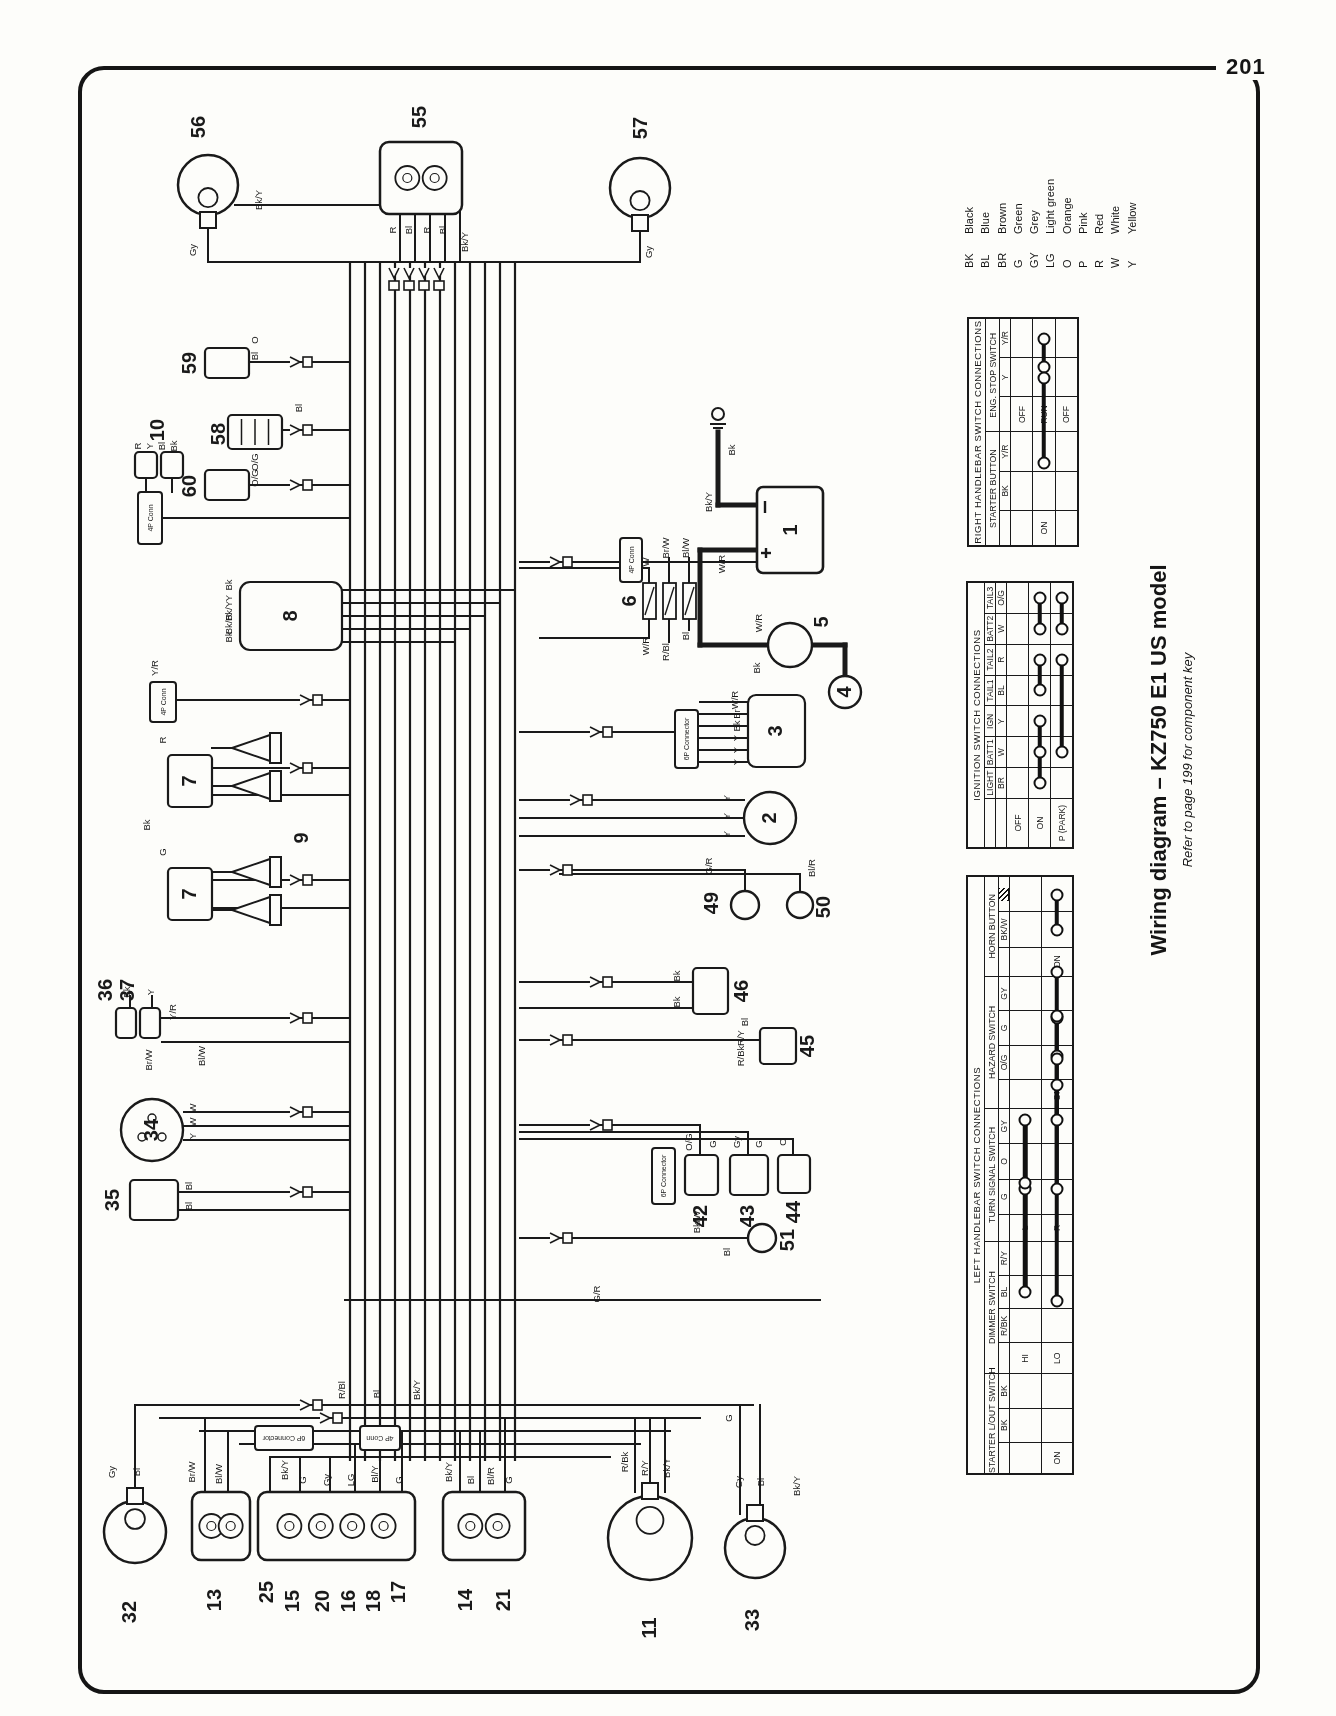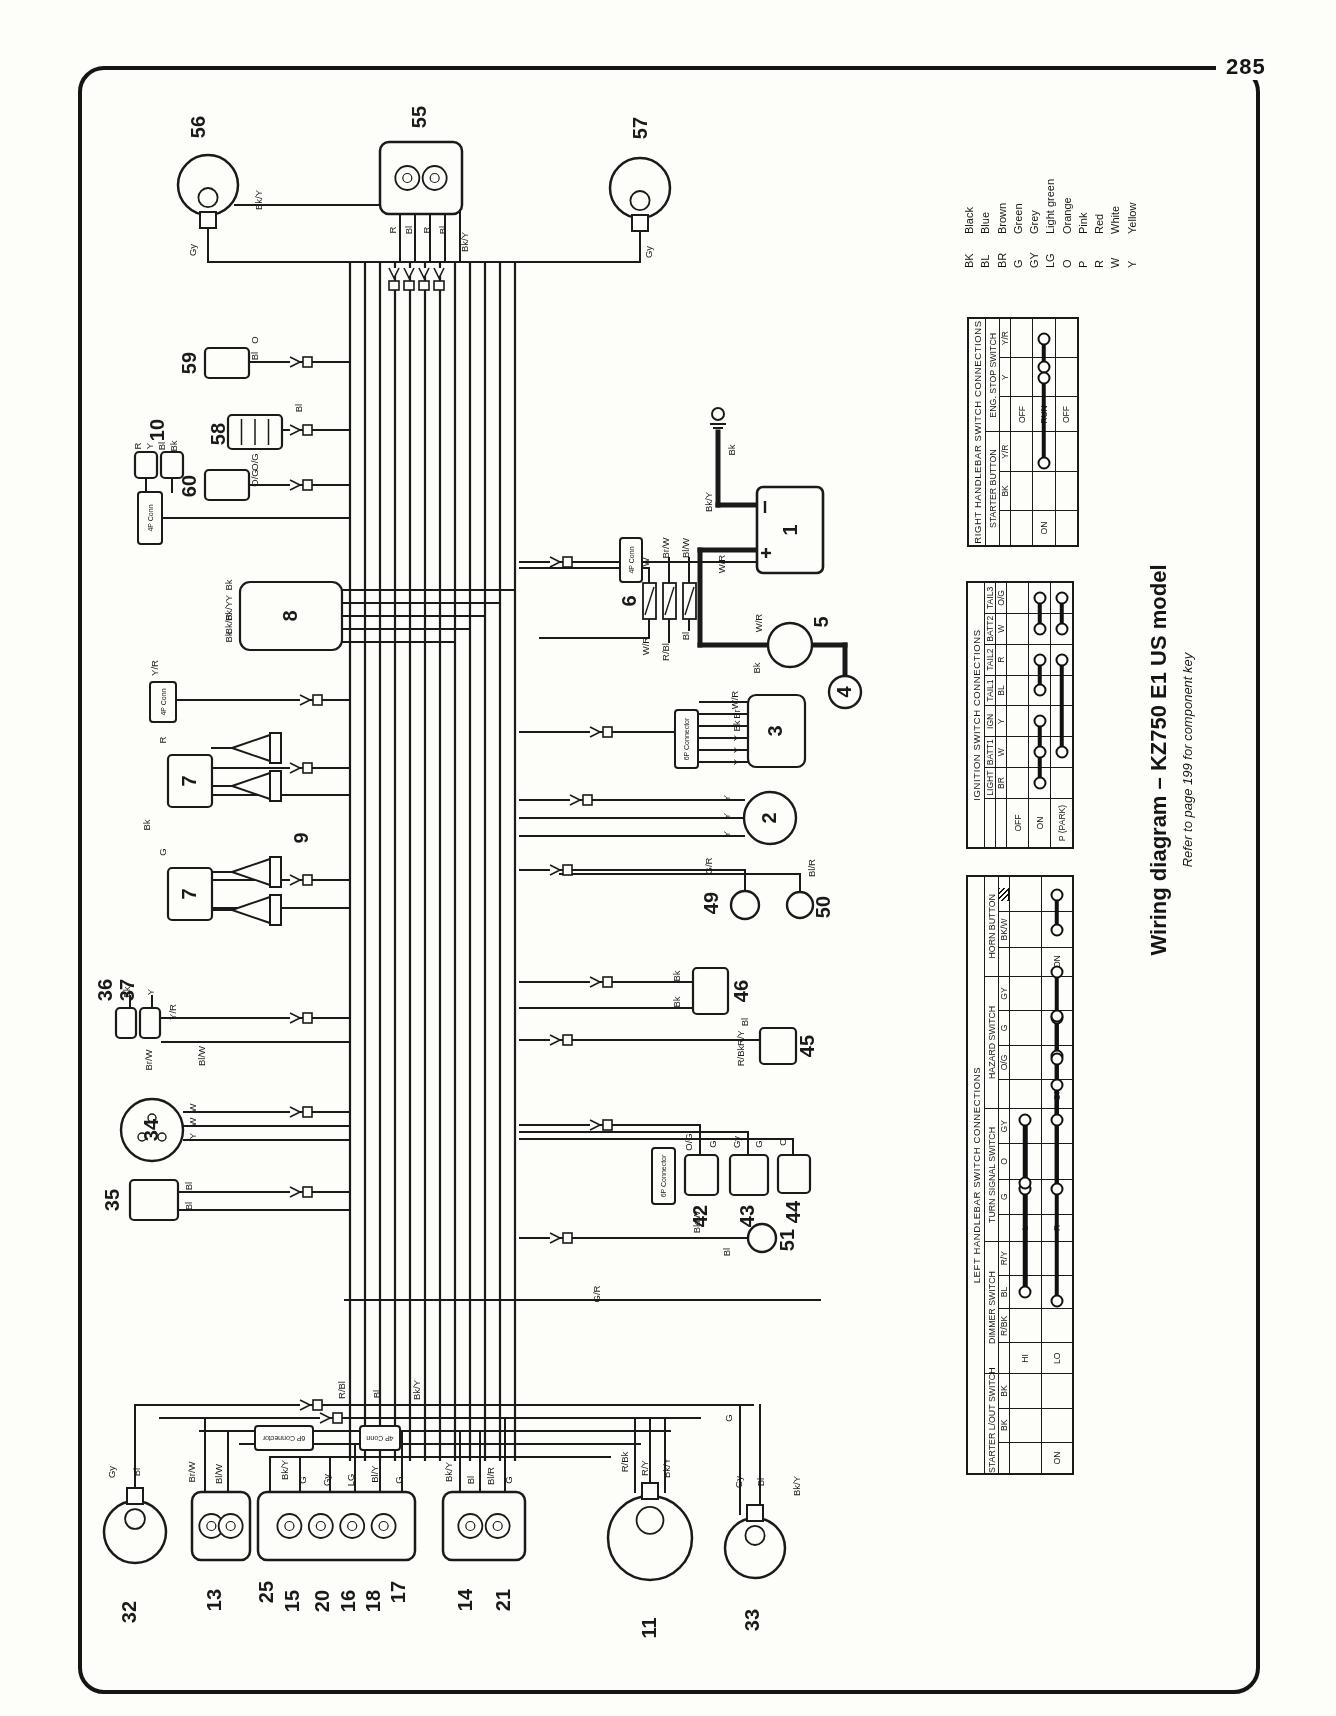--- a/index.html
+++ b/index.html
@@ -41,21 +41,21 @@
   .titleblk{display:flex;flex-direction:column;align-items:center;justify-content:center;text-align:center;}
   .titleblk .t1{font-size:22px;font-weight:bold;white-space:nowrap;}
   .titleblk .t2{font-size:13px;font-style:italic;margin-top:8px;white-space:nowrap;}
   svg text{font-family:"Liberation Sans",sans-serif;}
 </style>
 </head>
 <body>
 
 <div class="page">
   <div class="frame"></div>
-  <div class="pagenum">285</div>
+  <div class="pagenum">201</div>
 
   <svg id="diagram" width="1336" height="1716" viewBox="0 0 1336 1716" style="position:absolute;left:0;top:0;">
       <path d="M350 262 L350 1460" fill="none" stroke="#1a1a1a" stroke-width="2.2" stroke-linecap="square"></path>
       <path d="M365 262 L365 1460" fill="none" stroke="#1a1a1a" stroke-width="2.2" stroke-linecap="square"></path>
       <path d="M380 262 L380 1460" fill="none" stroke="#1a1a1a" stroke-width="2.2" stroke-linecap="square"></path>
       <path d="M395 262 L395 1460" fill="none" stroke="#1a1a1a" stroke-width="2.2" stroke-linecap="square"></path>
       <path d="M410 262 L410 1460" fill="none" stroke="#1a1a1a" stroke-width="2.2" stroke-linecap="square"></path>
       <path d="M425 262 L425 1460" fill="none" stroke="#1a1a1a" stroke-width="2.2" stroke-linecap="square"></path>
       <path d="M440 262 L440 1460" fill="none" stroke="#1a1a1a" stroke-width="2.2" stroke-linecap="square"></path>
       <path d="M455 262 L455 1460" fill="none" stroke="#1a1a1a" stroke-width="2.2" stroke-linecap="square"></path>

